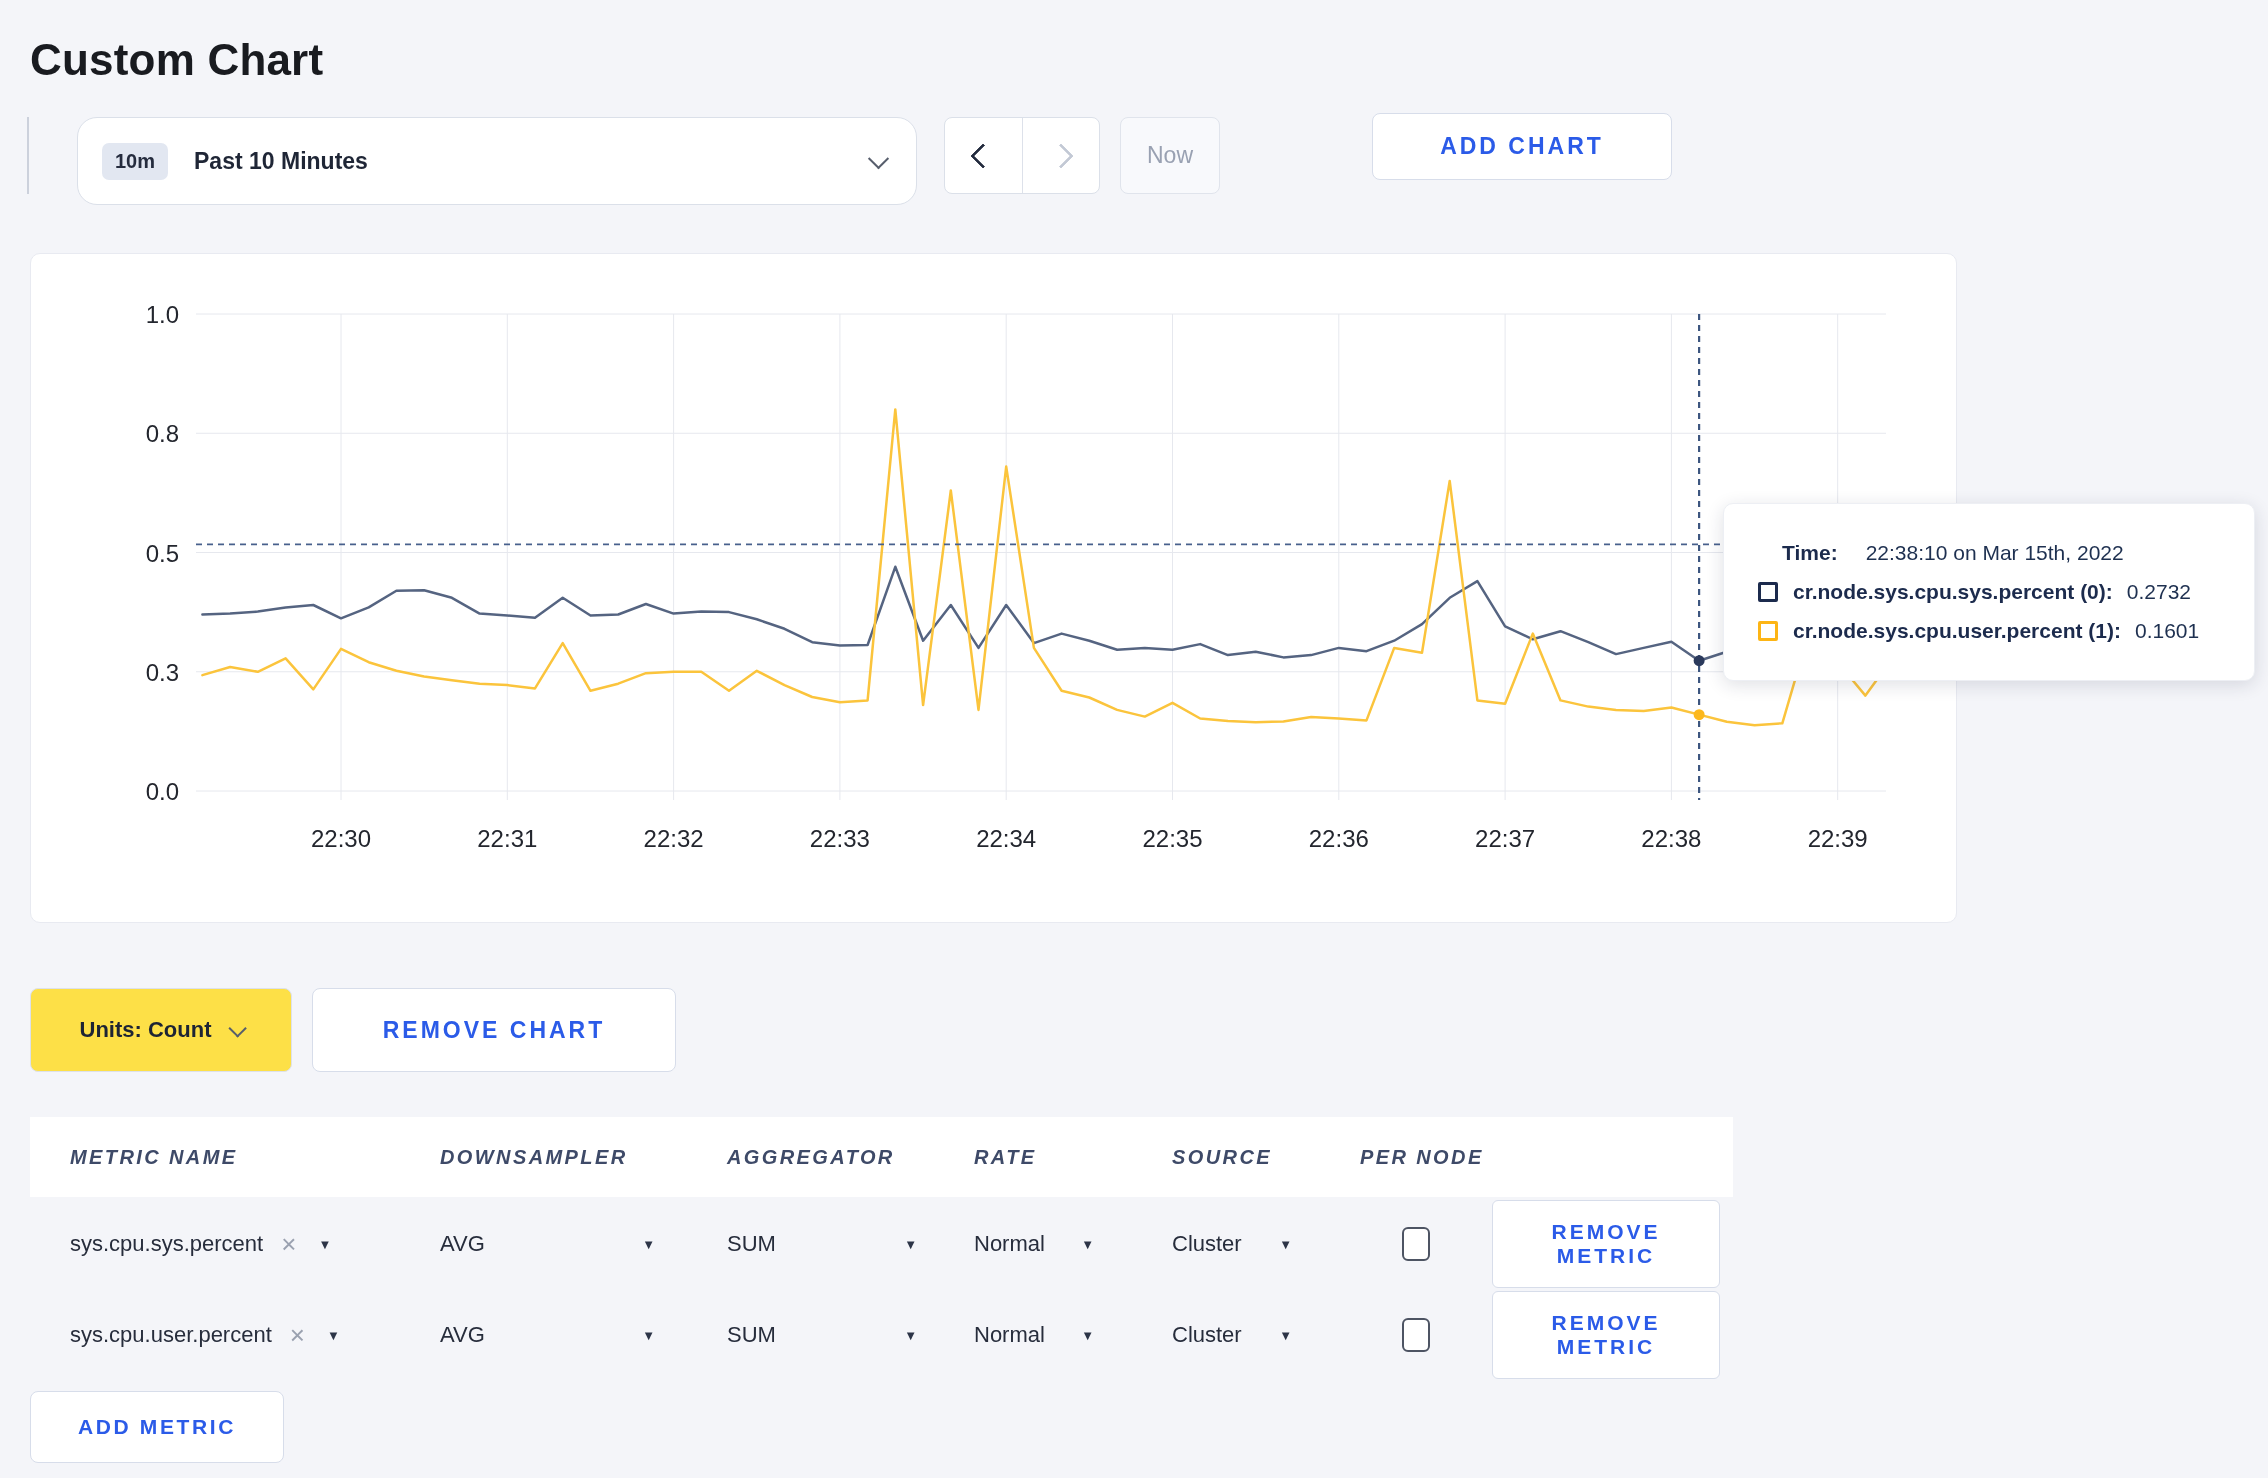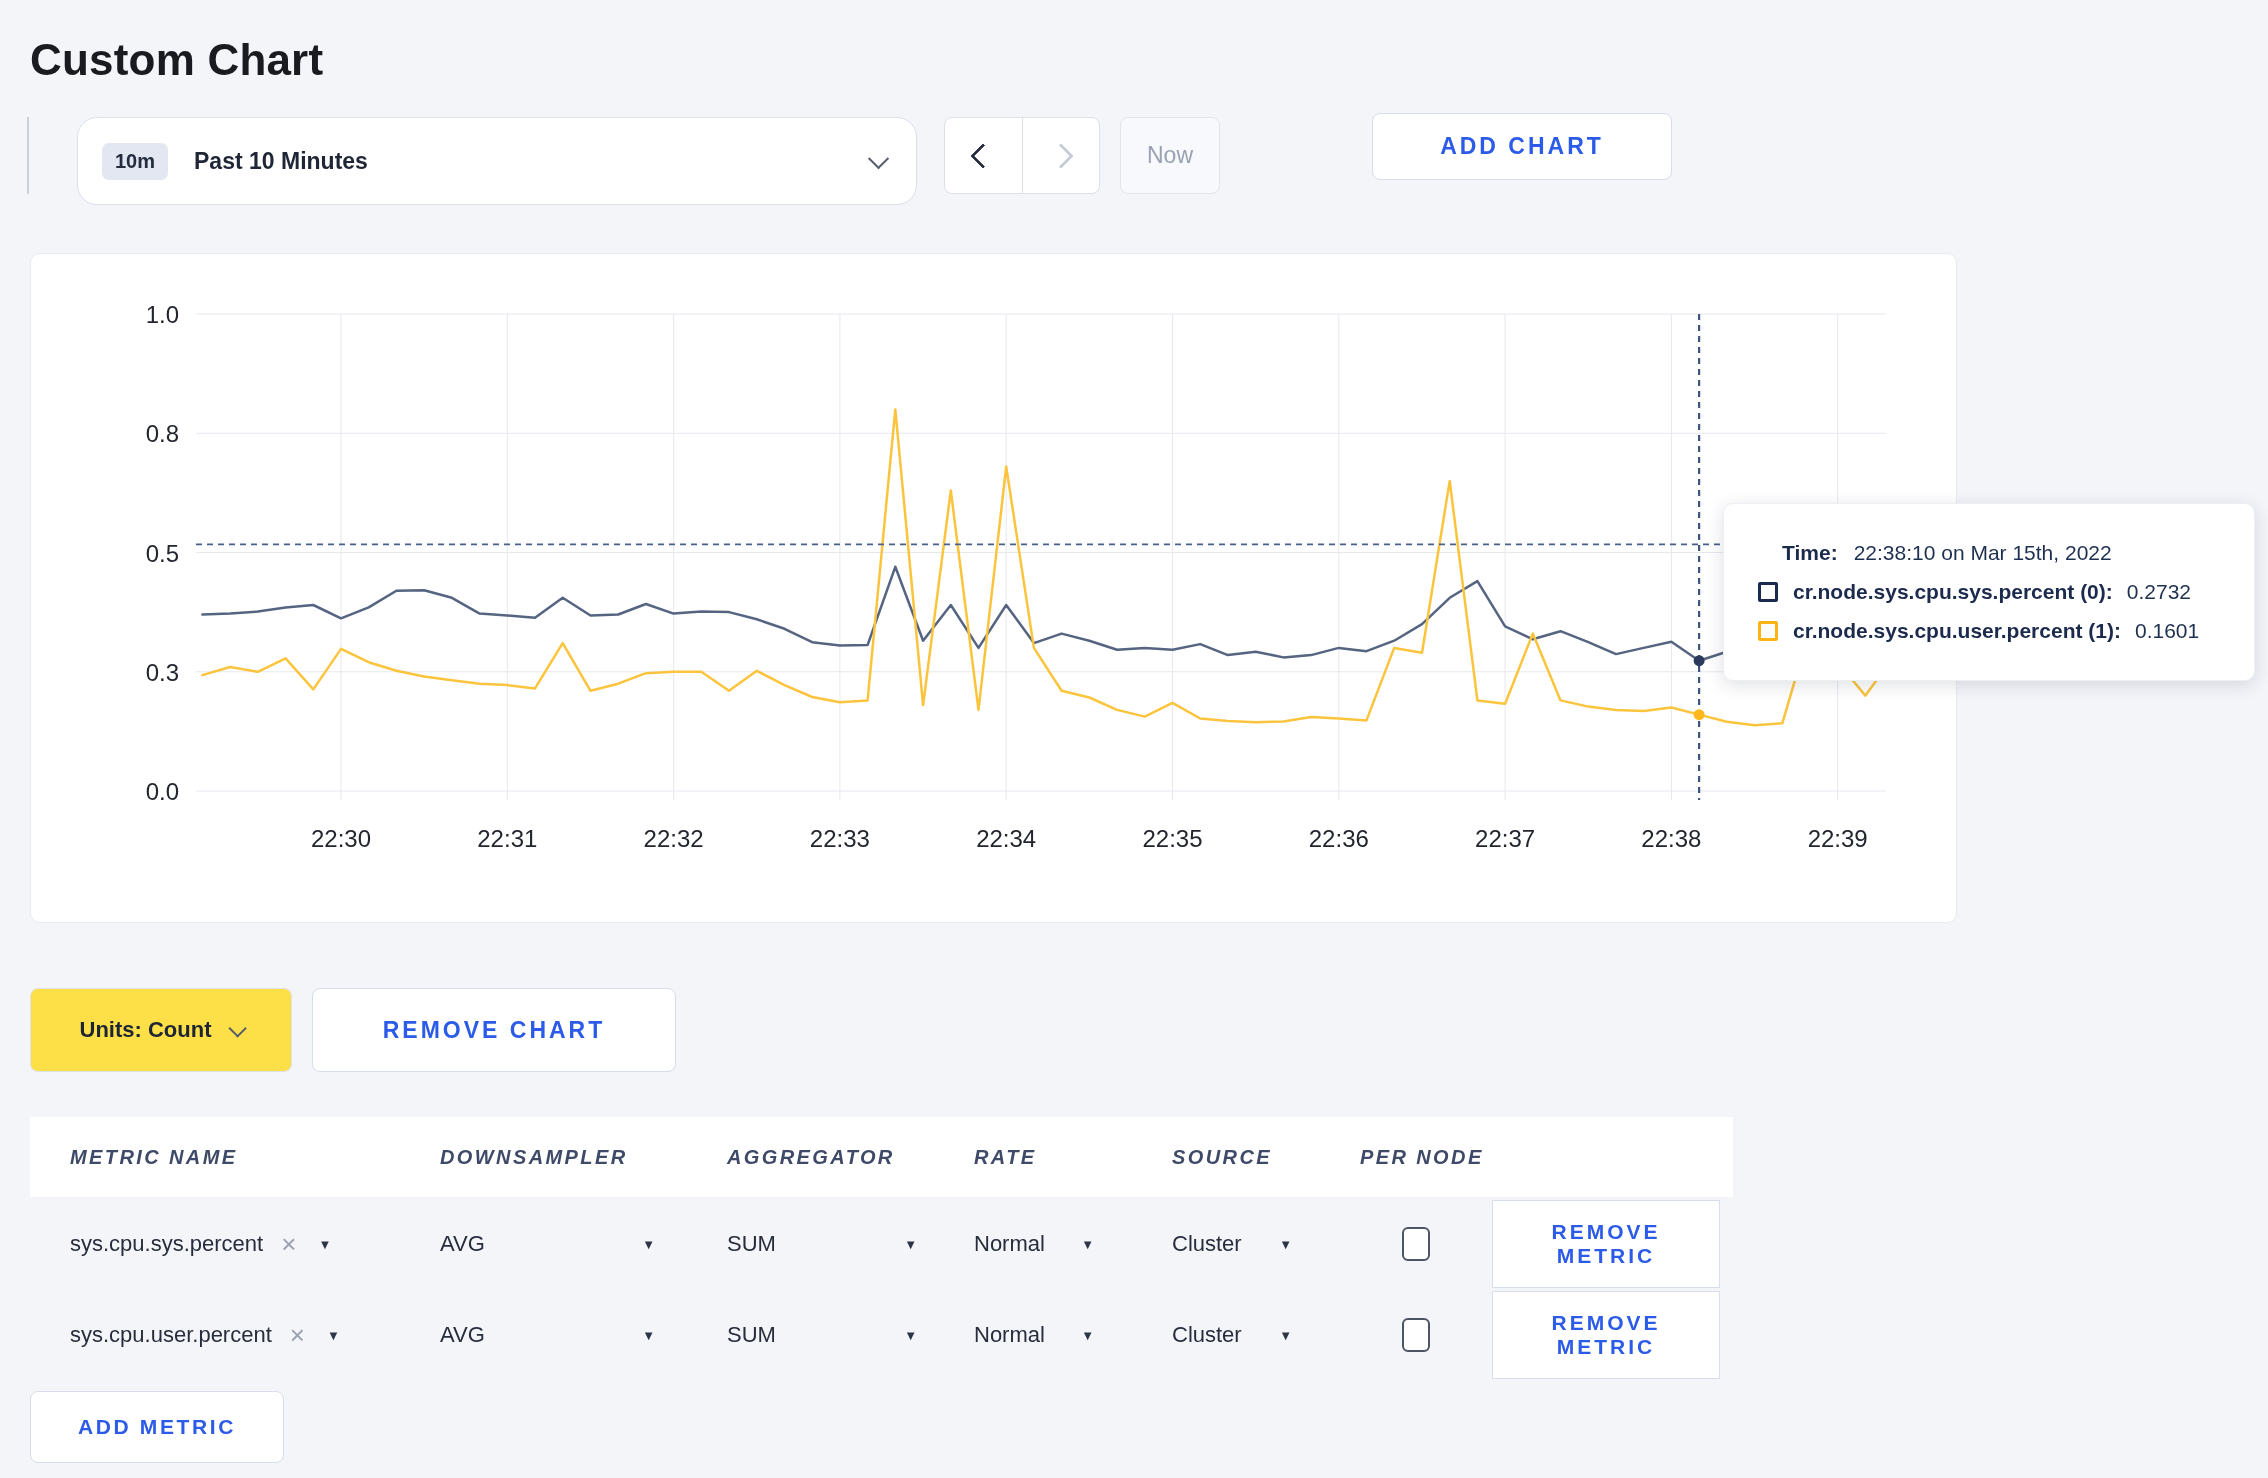--- a/index.html
+++ b/index.html
@@ -25,21 +25,21 @@
   
   .chart-card{position:absolute;left:30px;top:253px;width:1927px;height:670px;background:#fff;border:1px solid #e8eaf1;border-radius:10px;box-sizing:border-box;}
   #chart-svg{position:absolute;left:0;top:0;}
   .grid{stroke:#e6e8ee;stroke-width:1;}
   .dashh{stroke:#48608c;stroke-width:1.6;stroke-dasharray:6 5;}
   .dashv{stroke:#3c557f;stroke-width:2.2;stroke-dasharray:6 5;}
   .ylab,.xlab{font-size:24px;fill:#23262e;font-family:"Liberation Sans","DejaVu Sans",sans-serif;}
 
   
   .tooltip{position:absolute;left:1723px;top:503px;width:532px;height:178px;background:#fff;border:1px solid #edeff4;border-radius:10px;box-shadow:0 4px 18px rgba(25,35,65,.14);box-sizing:border-box;display:flex;flex-direction:column;justify-content:center;padding-left:34px;gap:15px;}
-  .tt-time{display:flex;align-items:center;margin-left:24px;font-size:21px;color:#1e3050;}
+  .tt-time{display:flex;align-items:center;margin-left:24px;font-size:21px;color:#1e3050;gap:12px;}
   .tt-time .tt-tlabel{font-weight:700;margin-right:16px;color:#1c2b4d;}
   .tt-row{display:flex;align-items:center;font-size:21px;color:#1e3050;}
   .tt-swatch{width:14px;height:14px;border:3.5px solid #1c2b4d;border-radius:2px;margin-right:15px;flex:none;}
   .tt-name{font-weight:700;color:#1c2b4d;}
   .tt-val{margin-left:14px;}
 
   
   .units-btn{position:absolute;left:30px;top:988px;width:262px;height:84px;background:#fde047;border:1px solid #dde1ea;border-radius:8px;display:flex;align-items:center;justify-content:center;gap:18px;cursor:pointer;box-sizing:border-box;}
   .units-label{font-size:22px;font-weight:700;color:#1d2434;}
   .units-chev{width:11px;height:11px;border-right:2px solid #575e6c;border-bottom:2px solid #575e6c;transform:rotate(45deg) translateY(-3px);}
@@ -54,21 +54,21 @@
   .cell{display:flex;align-items:center;}
   .cell.c1{padding-left:40px;box-sizing:border-box;}
   .metric-name{font-size:22px;color:#272d3c;cursor:pointer;}
   .x-icon{font-size:26px;color:#9aa1b0;margin-left:18px;cursor:pointer;line-height:1;}
   .caret{font-size:13px;color:#2c3447;margin-left:22px;cursor:pointer;}
   .sel{display:flex;align-items:center;justify-content:space-between;cursor:pointer;}
   .sel .val{font-size:22px;color:#272d3c;}
   .sel-ds{width:215px;} .sel-ag{width:190px;} .sel-rt{width:120px;} .sel-src{width:120px;}
   .sel .caret{margin-left:0;}
   .checkbox{width:24px;height:30px;border:2.5px solid #4d5463;border-radius:6px;background:#fff;margin-left:42px;cursor:pointer;}
-  .remove-metric-btn{width:228px;height:88px;font-size:21px;border-radius:0;}
+  .remove-metric-btn{width:228px;height:88px;font-size:21px;border-radius:6px;}
   .add-metric-btn{position:absolute;left:30px;top:1391px;width:254px;height:72px;font-size:21px;letter-spacing:2.6px;}
 </style>
 </head>
 <body>
 
 <div class="page">
 
   <h1 class="page-title">Custom Chart</h1>
 
   <div class="toolbar-rule"></div>

